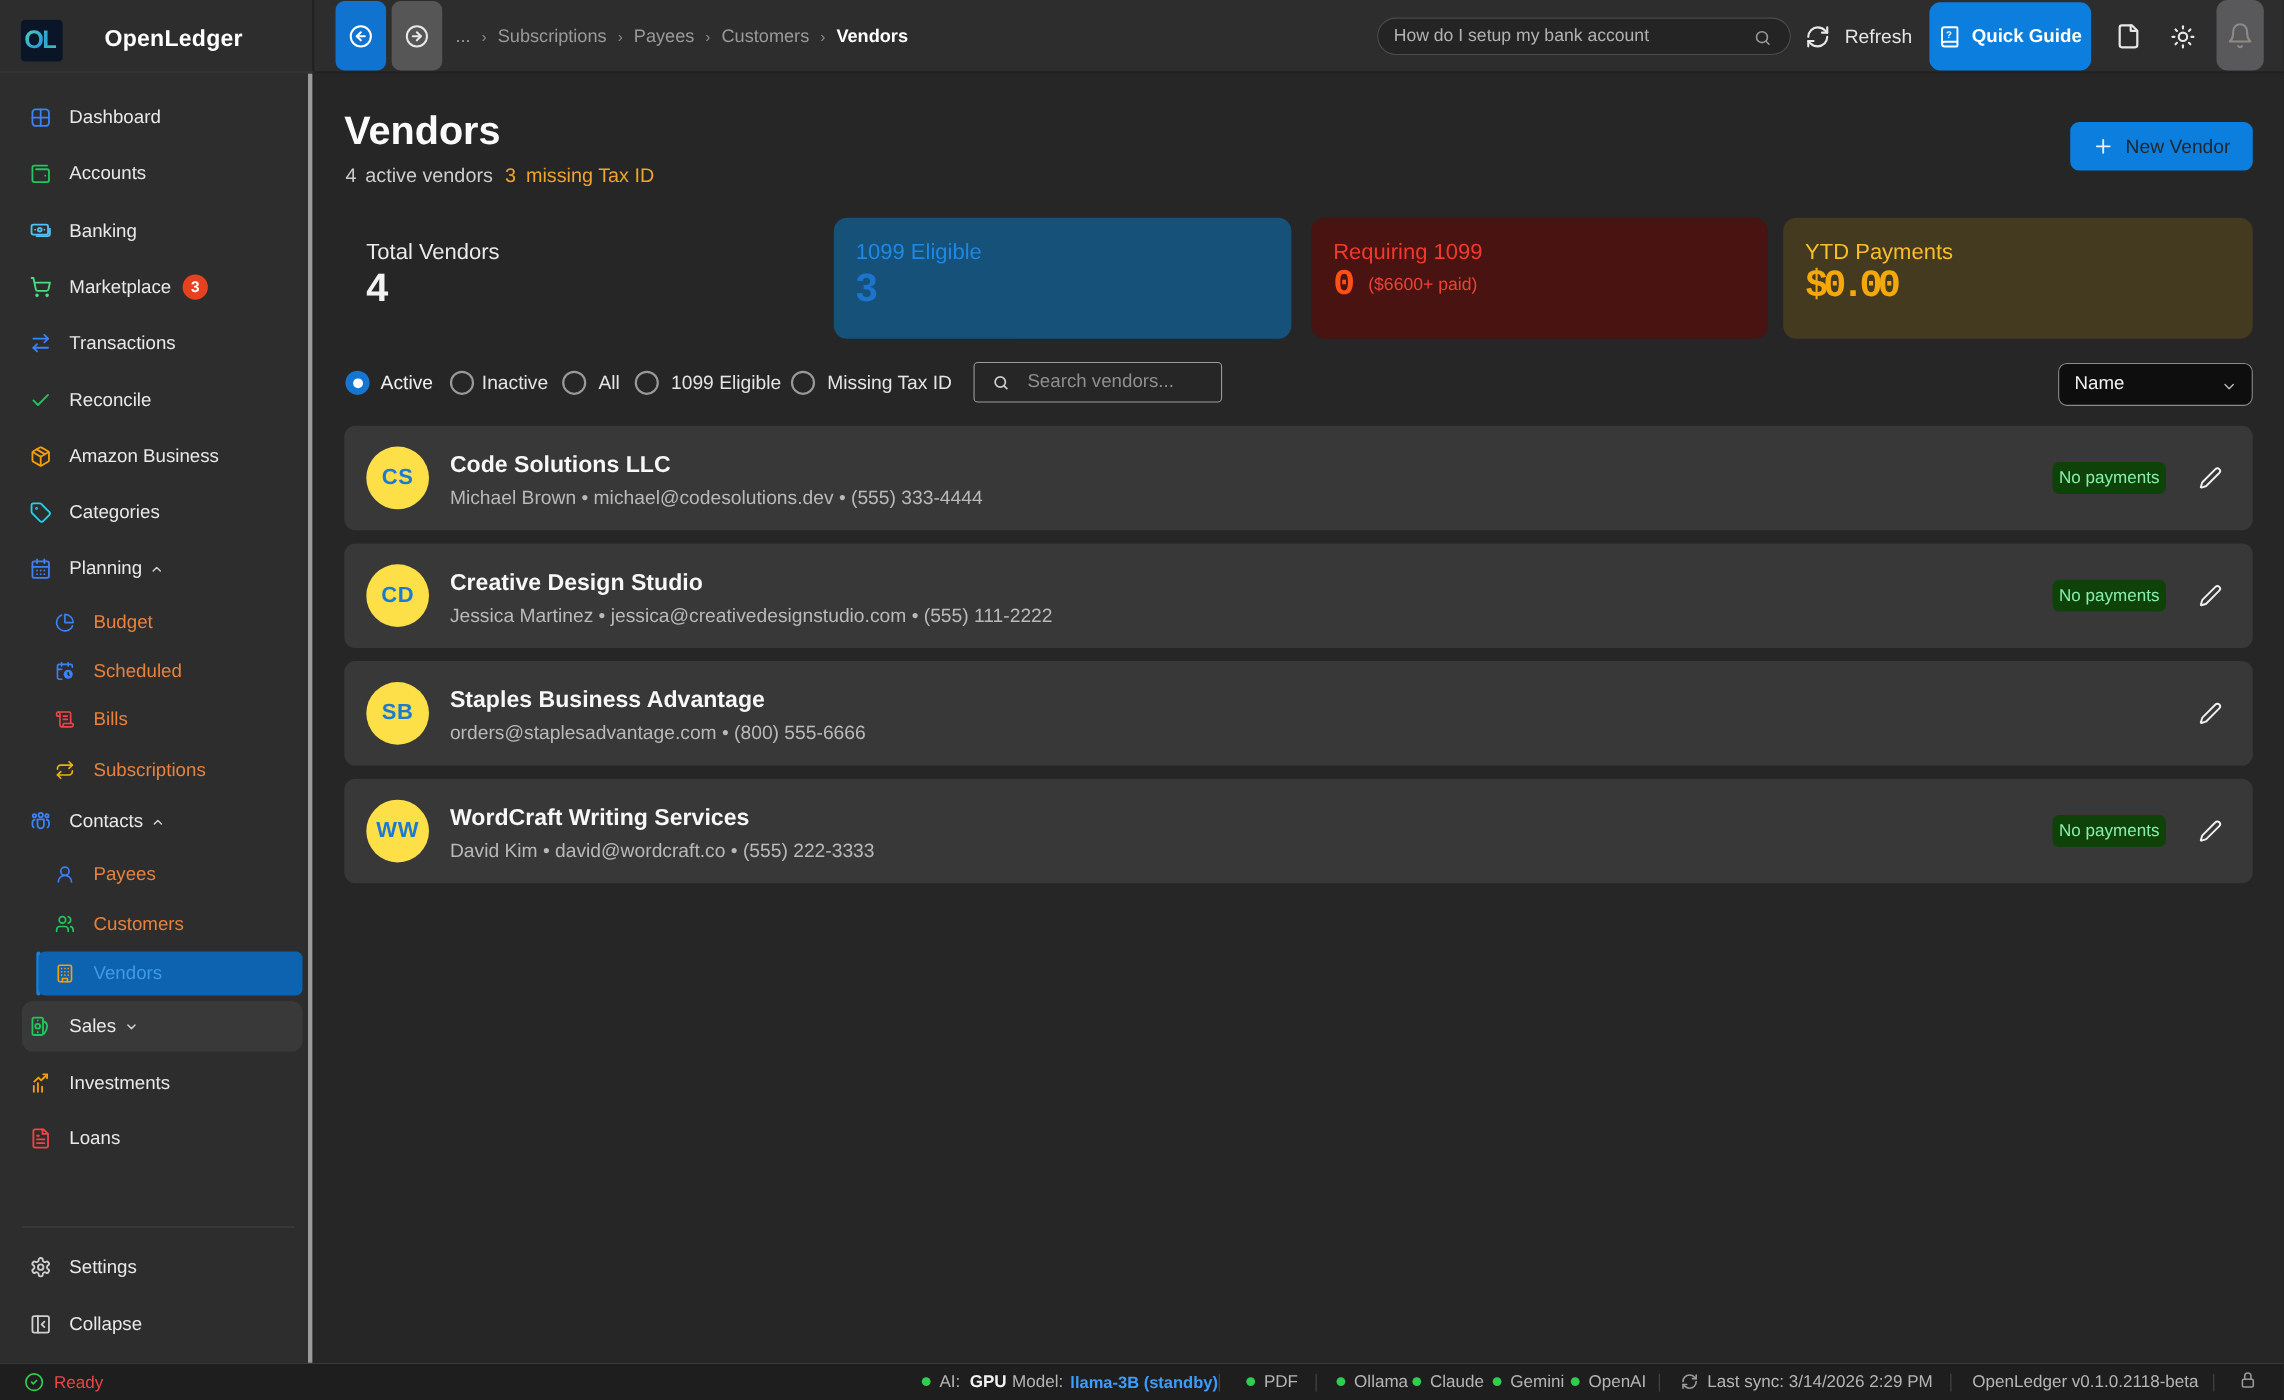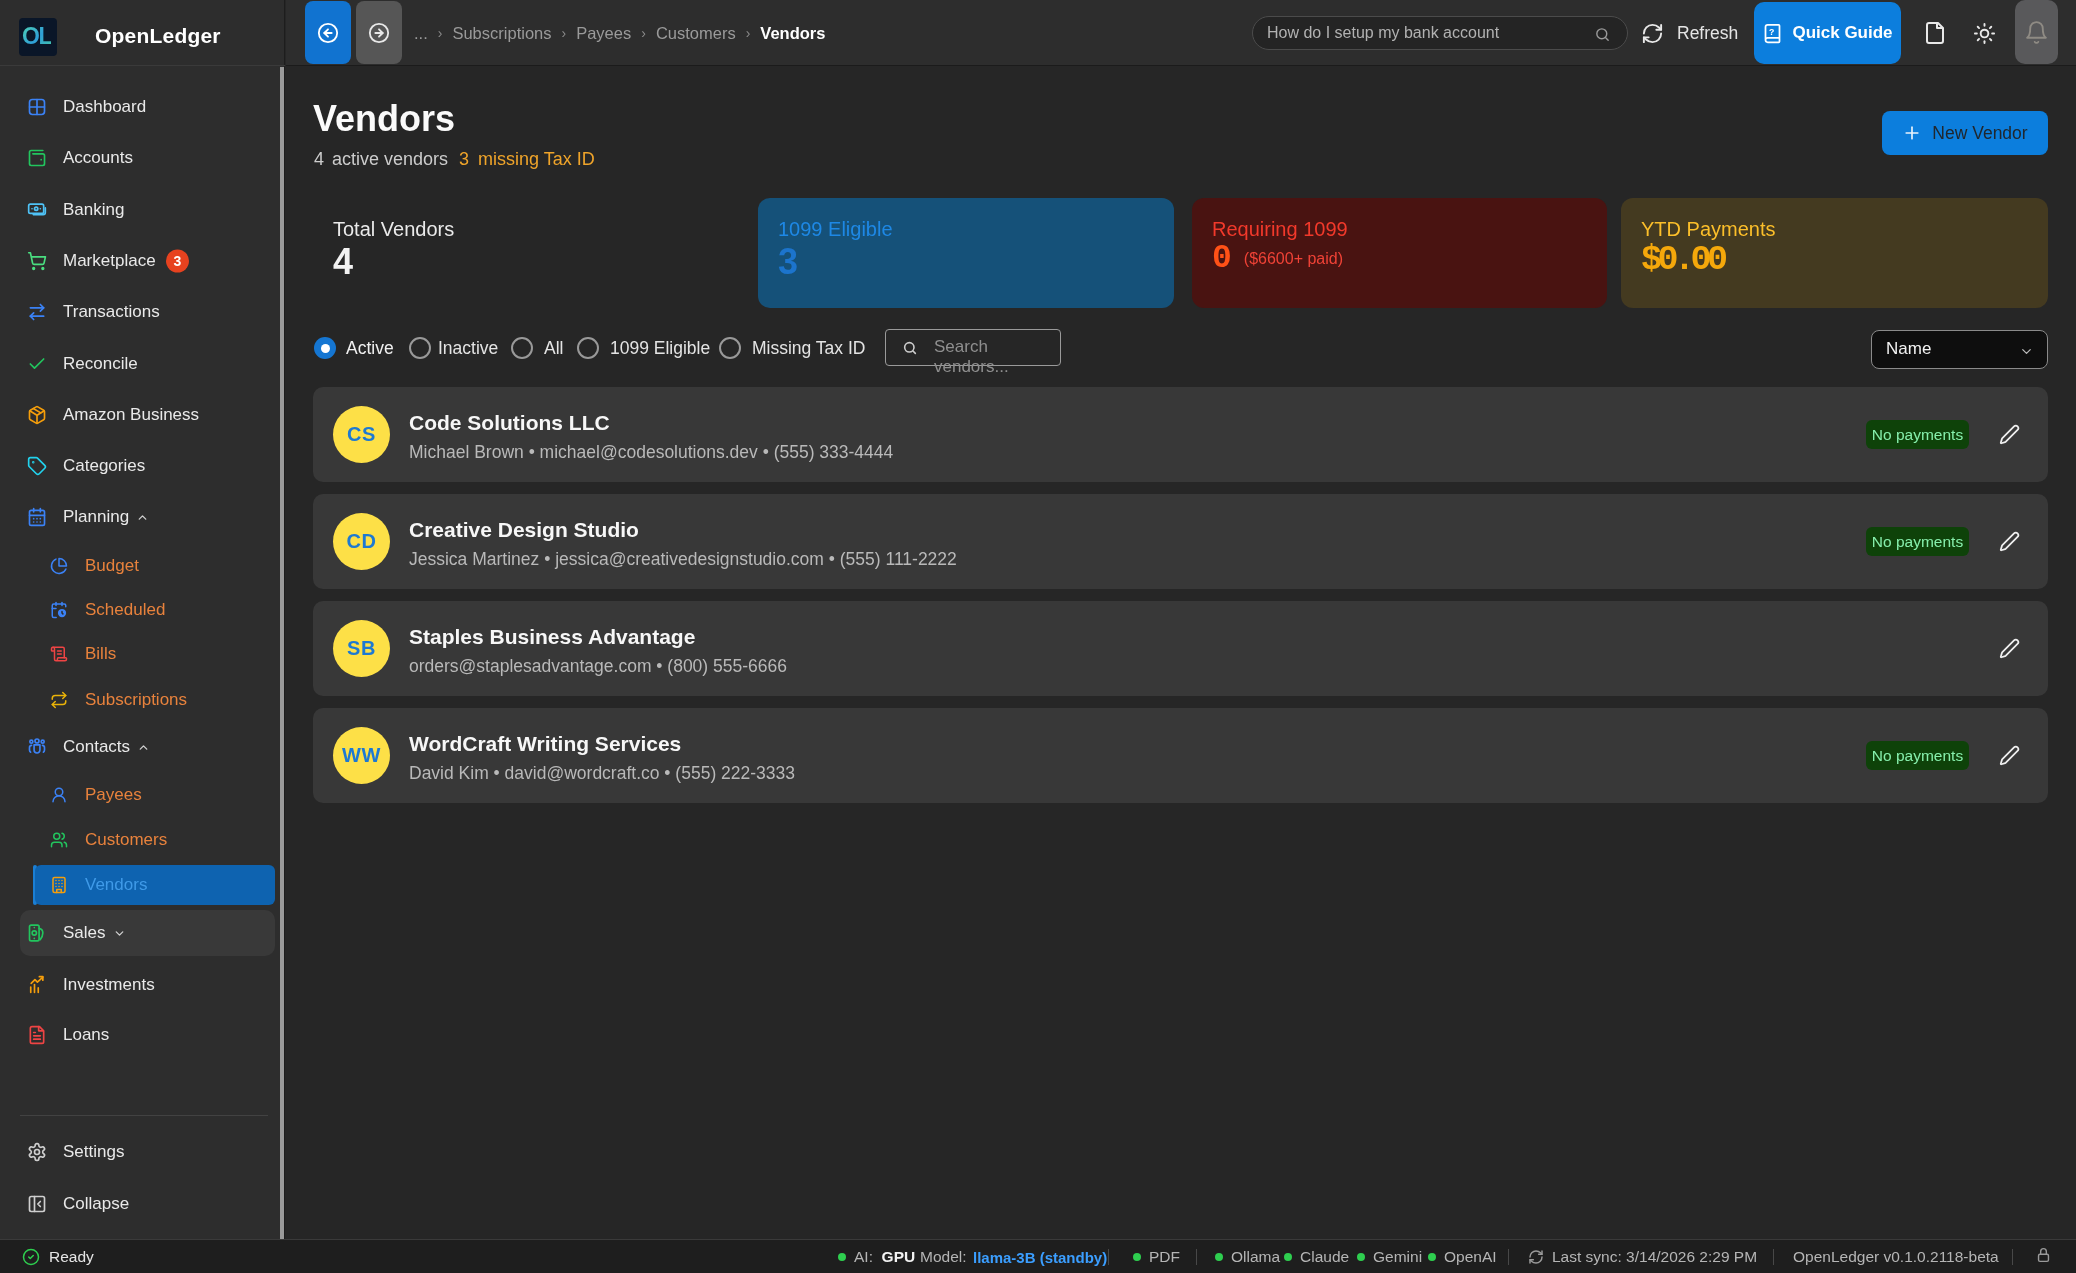--- a/index.html
+++ b/index.html
@@ -43,21 +43,21 @@
   #newvendor { position:absolute; left:1596px; top:44px; width:166px; height:44px; background:#0c7edd; border-radius:8px; display:flex; align-items:center; justify-content:center; gap:10px; }
   #newvendor span { color:#20272e; font-size:17.5px; }
 
   .stat { position:absolute; top:131px; height:110px; border-radius:12px; }
   .stat .sl { position:absolute; left:20px; top:20px; font-size:20px; }
   .stat .sv { position:absolute; left:20px; top:43px; font-size:36px; font-weight:bold; }
 
   .filt { position:absolute; top:281px; transform:translateY(-50%); font-size:17.5px; color:#e4e4e4; }
   .radio { position:absolute; top:281px; width:22px; height:22px; border-radius:50%; transform:translateY(-50%); }
   .radio.off { border:2px solid #999; }
-  #searchv { position:absolute; left:599px; top:262px; width:176px; height:37px; border:1.5px solid #9a9a9a; border-radius:4px;padding-left:12px; }
+  #searchv { position:absolute; left:599px; top:262px; width:226px; height:37px; border:1.5px solid #9a9a9a; border-radius:4px;padding-left:12px; }
   #searchv .ph { position:absolute; left:48px; top:7px; font-size:17px; color:#8f8f8f; }
   #namesel { position:absolute; left:1585px; top:263px; width:177px; height:39px; background:#0e0e0e; border:1.5px solid #8a8a8a; border-radius:8px; }
   #namesel .tx { position:absolute; left:14px; top:8px; font-size:17px; color:#f2f2f2; }
 
   .vcard { position:absolute; left:27px; width:1735px; height:95px; background:#383838; border-radius:10px; }
   .vcard .av { position:absolute; left:20px; top:19px; width:57px; height:57px; border-radius:50%; background:#fde047; color:#1d79d2; font-size:20px; font-weight:bold; display:flex; align-items:center; justify-content:center; letter-spacing:0.5px; }
   .vcard .nm { position:absolute; left:96px; top:24px; font-size:21px; font-weight:bold; color:#f7f7f7; }
   .vcard .dt { position:absolute; left:96px; top:55px; font-size:17.5px; color:#b9b9b9; }
   .vcard .np { position:absolute; left:1553px; top:33px; width:103px; height:29px; background:#0e4209; border-radius:6px; color:#86efac; font-size:15.5px; text-align:center; line-height:29px; }
   .vcard .pe { position:absolute; left:1686px; top:37px; }
@@ -438,21 +438,21 @@
       <div class="pe">
         <svg width="21" height="21" viewBox="0 0 24 24" fill="none" stroke="#f0f0f0" stroke-width="2" stroke-linecap="round" stroke-linejoin="round">
           <path d="M21.174 6.812a1 1 0 0 0-3.986-3.987L3.842 16.174a2 2 0 0 0-.5.83l-1.321 4.352a.5.5 0 0 0 .623.622l4.353-1.32a2 2 0 0 0 .83-.497z"></path>
         </svg>
       </div>
   </div>
 
 </div>
 
 <div id="statusbar">
-  <div class="it" style="left:22px;color:#e5e5e5;"><svg style="display:inline-block;vertical-align:-4px;margin-right:9px" width="18" height="18" viewBox="0 0 24 24" fill="none" stroke="#2ece4f" stroke-width="2" stroke-linecap="round" stroke-linejoin="round">
+  <div class="it" style="left:22px;color:#ef4444;"><svg style="display:inline-block;vertical-align:-4px;margin-right:9px" width="18" height="18" viewBox="0 0 24 24" fill="none" stroke="#2ece4f" stroke-width="2" stroke-linecap="round" stroke-linejoin="round">
         <circle cx="12" cy="12" r="10"></circle>
         <path d="m9 12 2 2 4-4"></path>
       </svg>Ready</div>
   <div class="it" style="left:838px;"><span class="gdot"></span>AI: &nbsp;<b style="color:#f2f2f2">GPU</b></div>
   <div class="it" style="left:920px;">Model:</div>
   <div class="it" style="left:973px;font-size:15px;"><b style="color:#3b9eff">llama-3B (standby)</b></div>
   <div class="vsep" style="left:1108px;"></div>
   <div class="it" style="left:1133px;"><span class="gdot"></span>PDF</div>
   <div class="vsep" style="left:1196px;"></div>
   <div class="it" style="left:1215px;"><span class="gdot"></span>Ollama</div>

